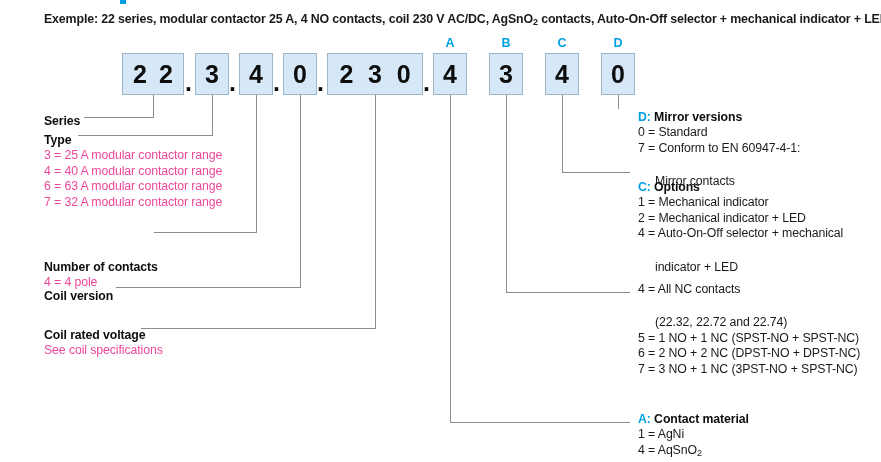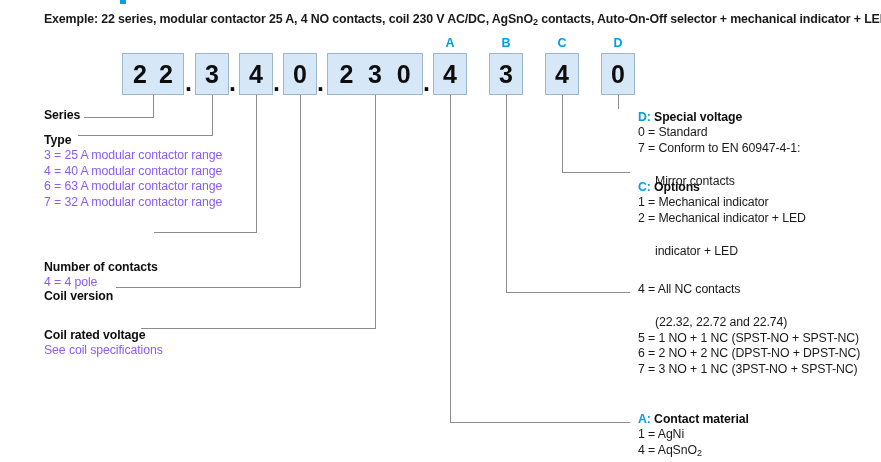--- a/index.html
+++ b/index.html
@@ -73,21 +73,21 @@
   }
 
   
   .ln { position: absolute; background: #8c8c8c; }
   .ln.v { width: 1px; }
   .ln.h { height: 1px; }
 
   
   .desc { position: absolute; font-size: 12.3px; line-height: 15.4px; letter-spacing: -0.1px; white-space: nowrap; }
   .desc .title { font-weight: bold; color: #0d0d0d; }
-  .desc .row { color: #8b5cf6; }
+  .desc .row { color: #ec4899; }
 
   
   .rdesc { position: absolute; font-size: 12.3px; line-height: 15.4px; letter-spacing: -0.1px; white-space: nowrap; }
   .rdesc .title { font-weight: bold; color: #0d0d0d; }
   .rdesc .title .key { color: #00a0e3; }
   .rdesc .row { color: #1a1a1a; }
   .rdesc .indent { padding-left: 17px; margin-top: 18px; }
   .rdesc sub { font-size: 9px; vertical-align: baseline; position: relative; top: 2px; }
 </style>
 </head>
@@ -155,21 +155,21 @@
     <div class="ln v" style="left: 618px; top: 95px; height: 14px;"></div>
     <div class="ln v" style="left: 562px; top: 95px; height: 77px;"></div>
     <div class="ln h" style="left: 562px; top: 172px; width: 68px;"></div>
     <div class="ln v" style="left: 506px; top: 95px; height: 197px;"></div>
     <div class="ln h" style="left: 506px; top: 292px; width: 124px;"></div>
     <div class="ln v" style="left: 450px; top: 95px; height: 327px;"></div>
     <div class="ln h" style="left: 450px; top: 422px; width: 180px;"></div>
   </div>
 
 <div id="left-col">
-    <div class="desc" style="left: 44px; top: 108px; text-align: right;">
+    <div class="desc" style="left: 44px; top: 114px; text-align: right;">
       <div class="title">Series</div>
     </div>
     <div class="desc" style="left: 44px; top: 133px;">
       <div class="title">Type</div>
       <div class="row">3 = 25 A modular contactor range</div>
       <div class="row">4 = 40 A modular contactor range</div>
       <div class="row">6 = 63 A modular contactor range</div>
       <div class="row">7 = 32 A modular contactor range</div>
     </div>
     <div class="desc" style="left: 44px; top: 228px; margin-top: 32px;">
@@ -180,29 +180,30 @@
       <div class="title">Coil version</div>
     </div>
     <div class="desc" style="left: 44px; top: 328px;">
       <div class="title">Coil rated voltage</div>
       <div class="row">See coil specifications</div>
     </div>
   </div>
 
 <div id="right-col">
     <div class="rdesc" style="left: 638px; top: 110px;">
-      <div class="title"><span class="key">D:</span><span> Special voltage</span></div>
+      <div class="title"><span class="key">D:</span><span> Mirror versions</span></div>
       <div class="row">0 = Standard</div>
       <div class="row">7 = Conform to EN 60947-4-1:</div>
       <div class="row indent">Mirror contacts</div>
     </div>
     <div class="rdesc" style="left: 638px; top: 180px;">
       <div class="title"><span class="key">C:</span><span> Options</span></div>
       <div class="row">1 = Mechanical indicator</div>
       <div class="row">2 = Mechanical indicator + LED</div>
+      <div class="row">4 = Auto-On-Off selector + mechanical</div>
       <div class="row indent">indicator + LED</div>
     </div>
     <div class="rdesc" style="left: 638px; top: 282px;">
       <div class="row">4 = All NC contacts</div>
       <div class="row indent">(22.32, 22.72 and 22.74)</div>
       <div class="row">5 = 1 NO + 1 NC (SPST-NO + SPST-NC)</div>
       <div class="row">6 = 2 NO + 2 NC (DPST-NO + DPST-NC)</div>
       <div class="row">7 = 3 NO + 1 NC (3PST-NO + SPST-NC)</div>
     </div>
     <div class="rdesc" style="left: 638px; top: 412px;">

